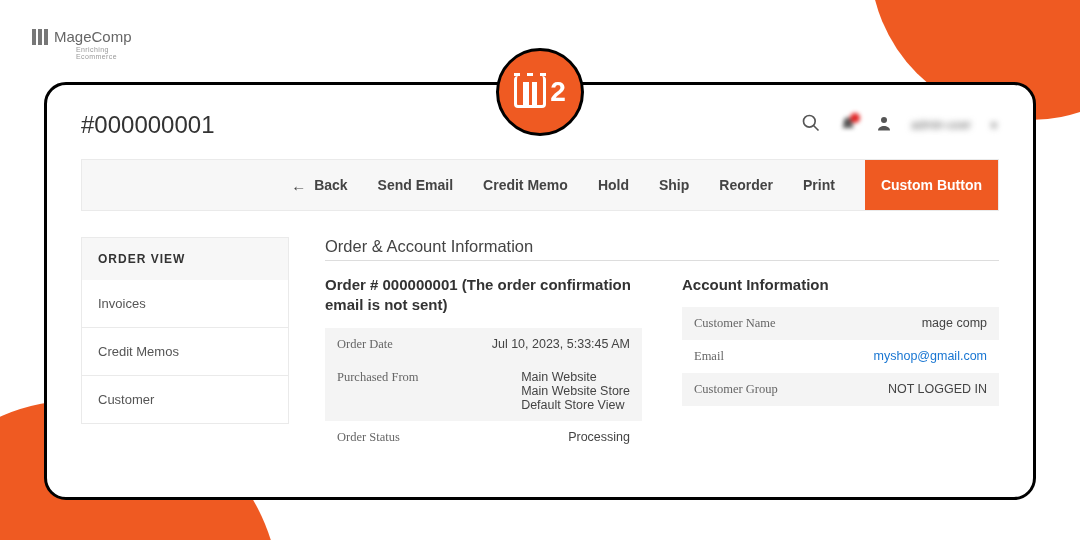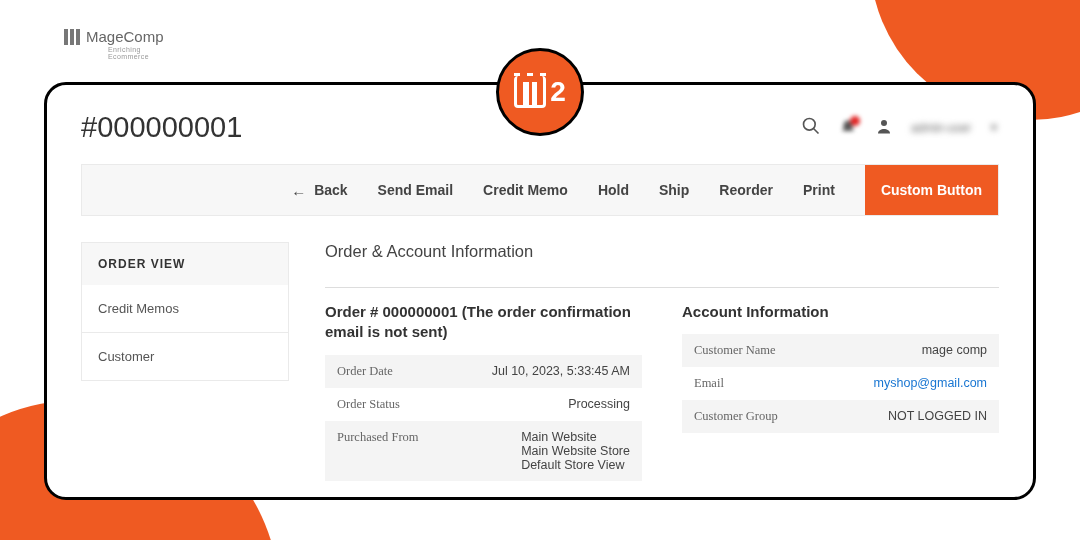--- a/index.html
+++ b/index.html
@@ -27,21 +27,21 @@
     height: 400px;
     background: #ef5a22;
     border-radius: 50%;
     bottom: -260px;
     left: -120px;
     z-index: 0;
   }
   .logo {
     position: absolute;
     top: 28px;
-    left: 64px;
+    left: 32px;
     display: flex;
     align-items: center;
     gap: 6px;
     color: #555;
     z-index: 2;
   }
   .logo-icon {
     width: 16px; height: 16px;
     display: inline-flex;
     gap: 2px;
@@ -92,21 +92,21 @@
     border-radius: 22px;
     z-index: 2;
     padding: 26px 34px;
   }
   .top-row {
     display: flex;
     align-items: center;
     justify-content: space-between;
     margin-bottom: 20px;
   }
-  .page-title { font-size: 29px; font-weight: 400; color: #333; }
+  .page-title { font-size: 24px; font-weight: 400; color: #333; }
   .top-icons { display: flex; align-items: center; gap: 18px; }
   .search-icon svg { width: 20px; height: 20px; fill: none; stroke: #555; stroke-width:2; }
   .notif { position: relative; width: 18px; height: 18px; filter: blur(2px); }
   .notif svg { width: 18px; height: 18px; fill:#555; }
   .notif-dot { position:absolute; top:-3px; right:-3px; width:10px; height:10px; background:#e22626; border-radius:50%; }
   .user-icon svg { width: 18px; height: 18px; fill:#555; }
   .user-label { font-size: 12px; color: #666; filter: blur(3px); }
   .user-caret { font-size: 10px; color: #666; filter:blur(3px);}
   .toolbar {
     background: #f7f7f7;
@@ -174,21 +174,21 @@
     position:absolute;
     left:-1px; top:0; bottom:0;
     width:3px;
     background:#ef5a22;
   }
   .main { flex: 1; display:flex; flex-direction:column; }
   .section-title {
     font-size: 16.5px;
     font-weight: 400;
     color: #444;
-    padding-bottom: 26px;
+    padding-bottom: 4px;
     border-bottom: 1px solid #ddd;
     margin-bottom: 14px;
   }
   .cols { display:flex; gap: 40px; }
   .col { flex: 1; }
   .sub-title { font-size: 15px; font-weight: 700; color: #333; margin-bottom: 12px; line-height:1.35; }
   .info-row {
     display: flex;
     justify-content: space-between;
     padding: 9px 12px;
@@ -269,49 +269,52 @@
     <span class="tbtn">Reorder</span>
     <span class="tbtn">Print</span>
     <span class="tbtn custom">Custom Button</span>
   </div>
 
   <div class="body">
 
     <div class="sidebar">
       <div class="sb-header">ORDER VIEW</div>
       <div class="sb-item">
+          <span>Invoices</span>
+        </div>
+      <div class="sb-item">
           <span>Credit Memos</span>
         </div>
       <div class="sb-item">
           <span>Customer</span>
         </div>
     </div>
 
     <div class="main">
       <div class="section-title">Order &amp; Account Information</div>
       <div class="cols">
 
         <div class="col">
           <div class="sub-title">Order # 000000001 (The order confirmation email is not sent)</div>
           <div class="info-row grey">
             <span class="lbl">Order Date</span>
             <span class="val">Jul 10, 2023, 5:33:45 AM</span>
-          </div>
-          <div class="info-row">
-            <span class="lbl">Order Status</span>
-            <span class="val">Processing</span>
           </div>
           <div class="info-row grey">
             <span class="lbl">Purchased From</span>
             <span class="val">
               <span class="line">Main Website</span>
               <span class="line">Main Website Store</span>
               <span class="line">Default Store View</span>
             </span>
           </div>
+          <div class="info-row">
+            <span class="lbl">Order Status</span>
+            <span class="val">Processing</span>
+          </div>
         </div>
 
         <div class="col">
           <div class="sub-title">Account Information</div>
           <div class="info-row grey">
             <span class="lbl">Customer Name</span>
             <span class="val">mage comp</span>
           </div>
           <div class="info-row">
             <span class="lbl">Email</span>

